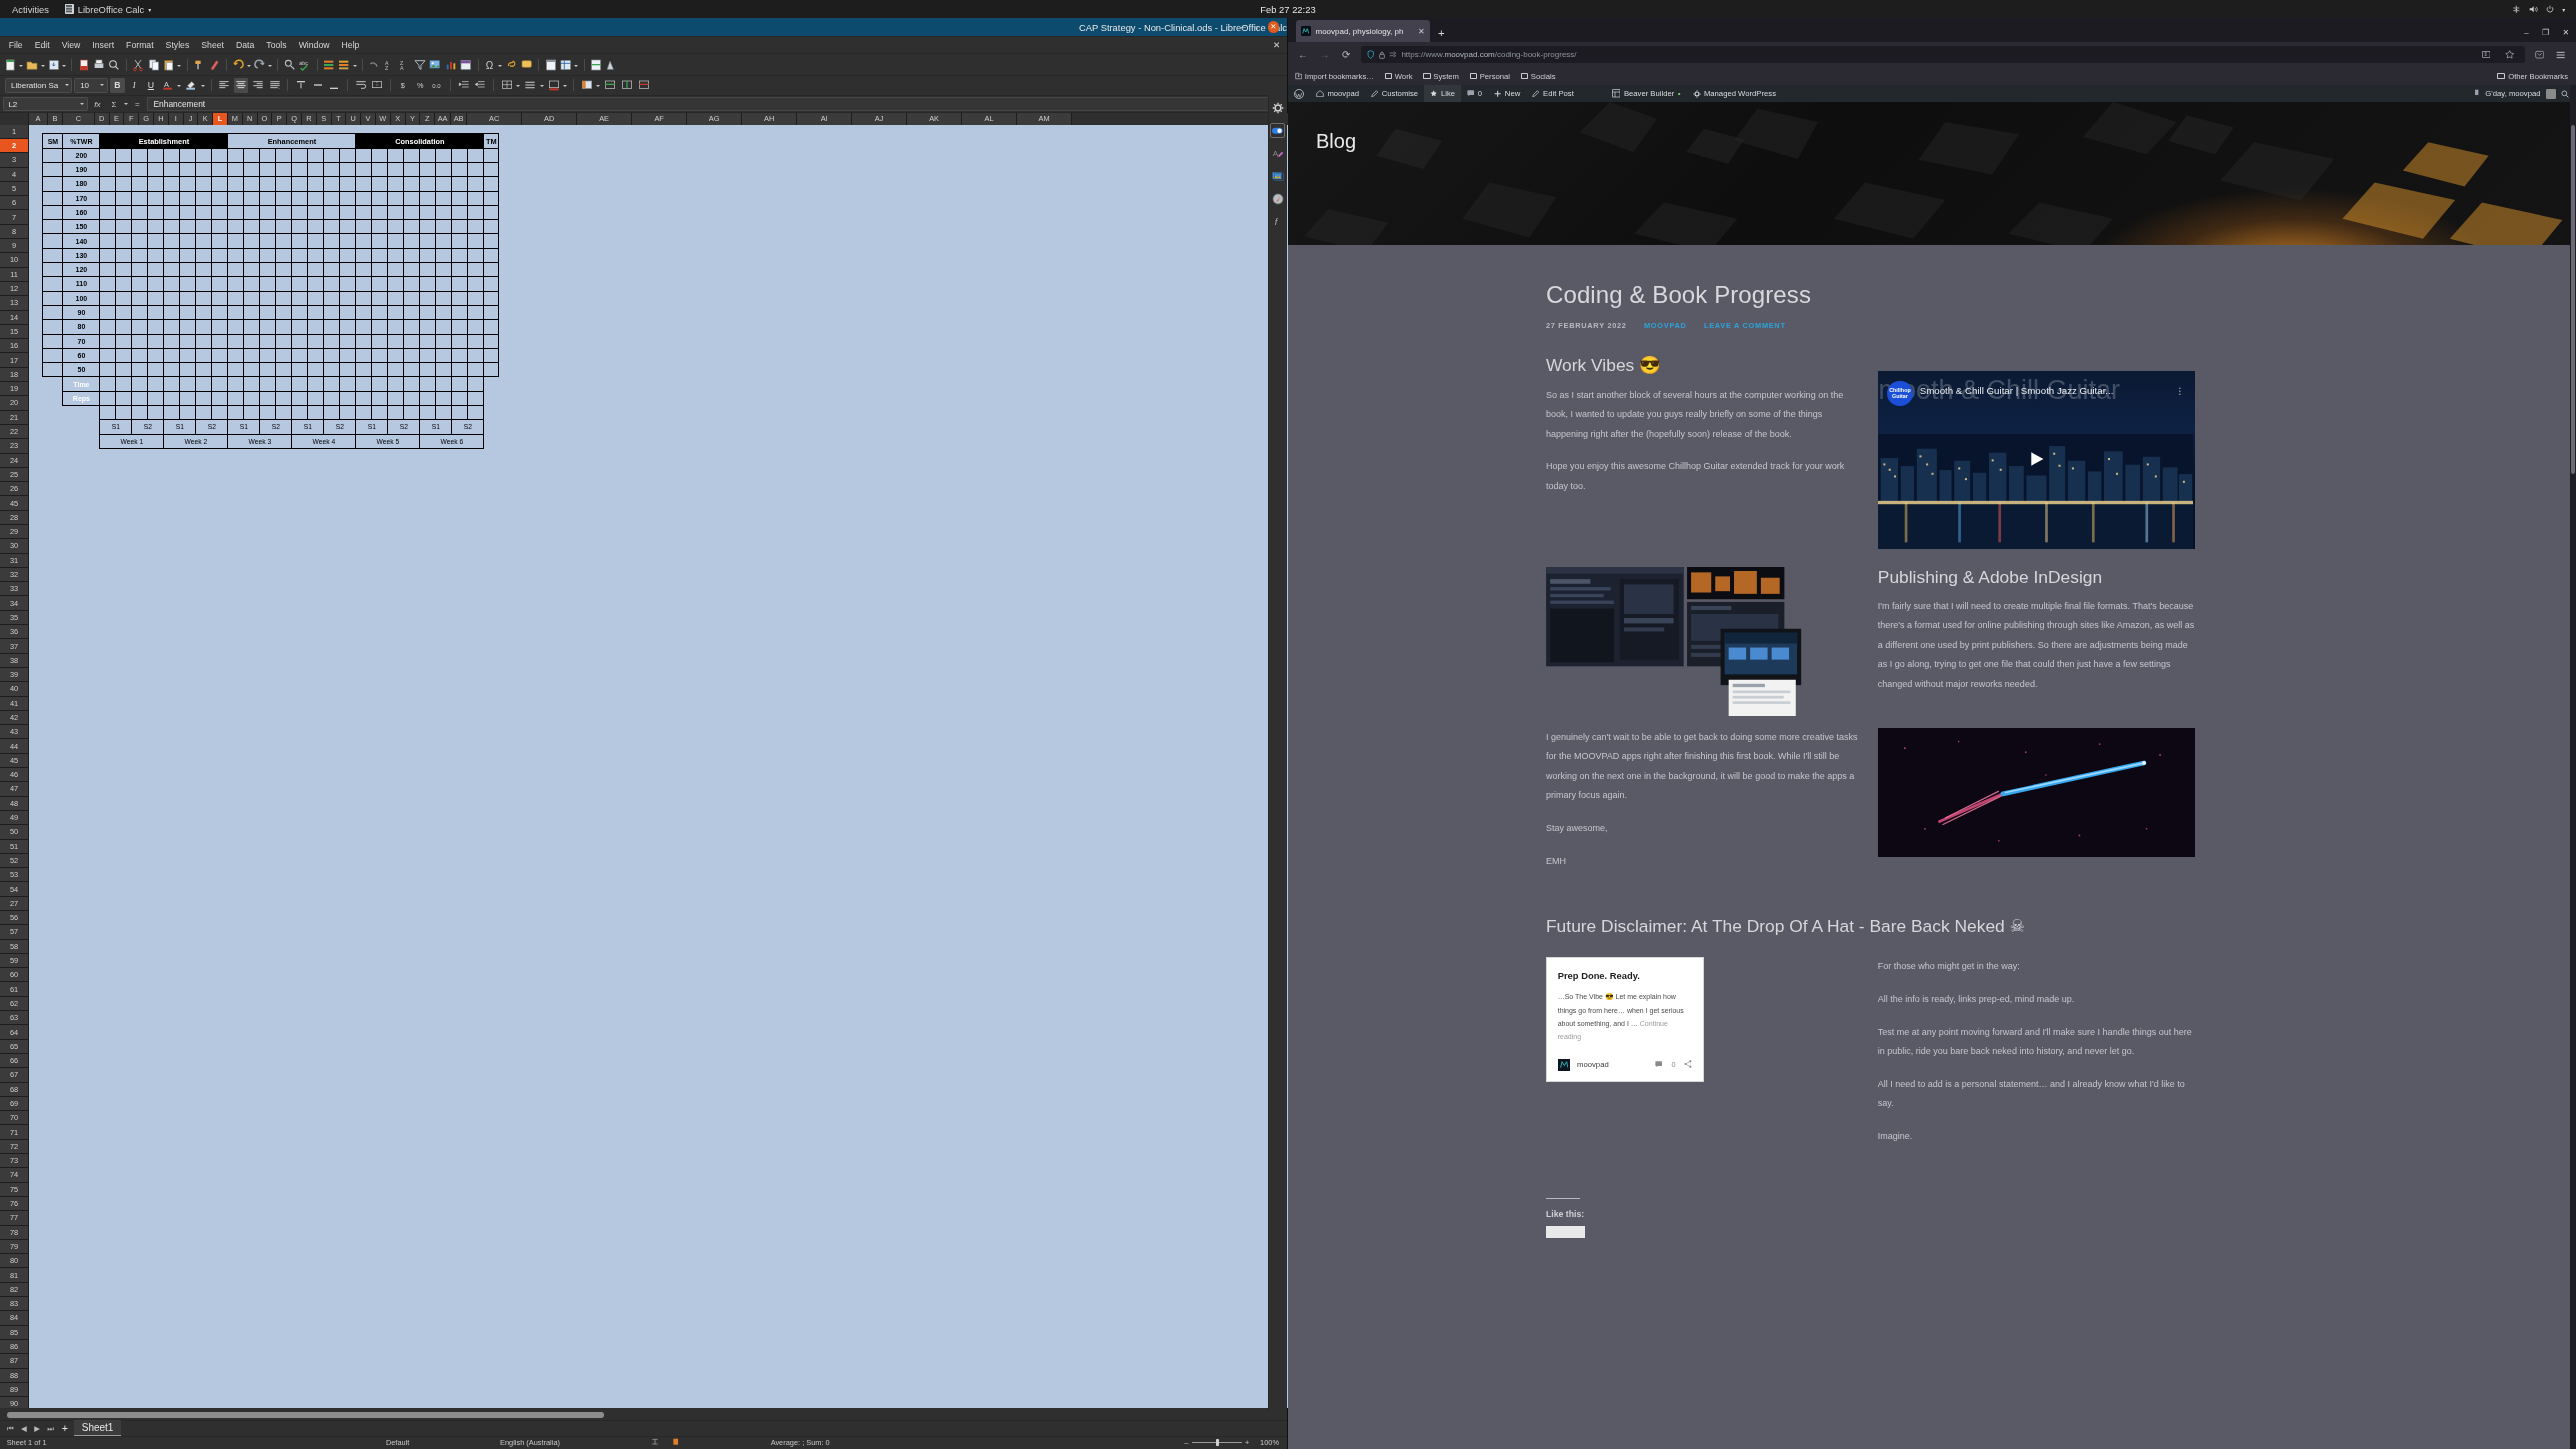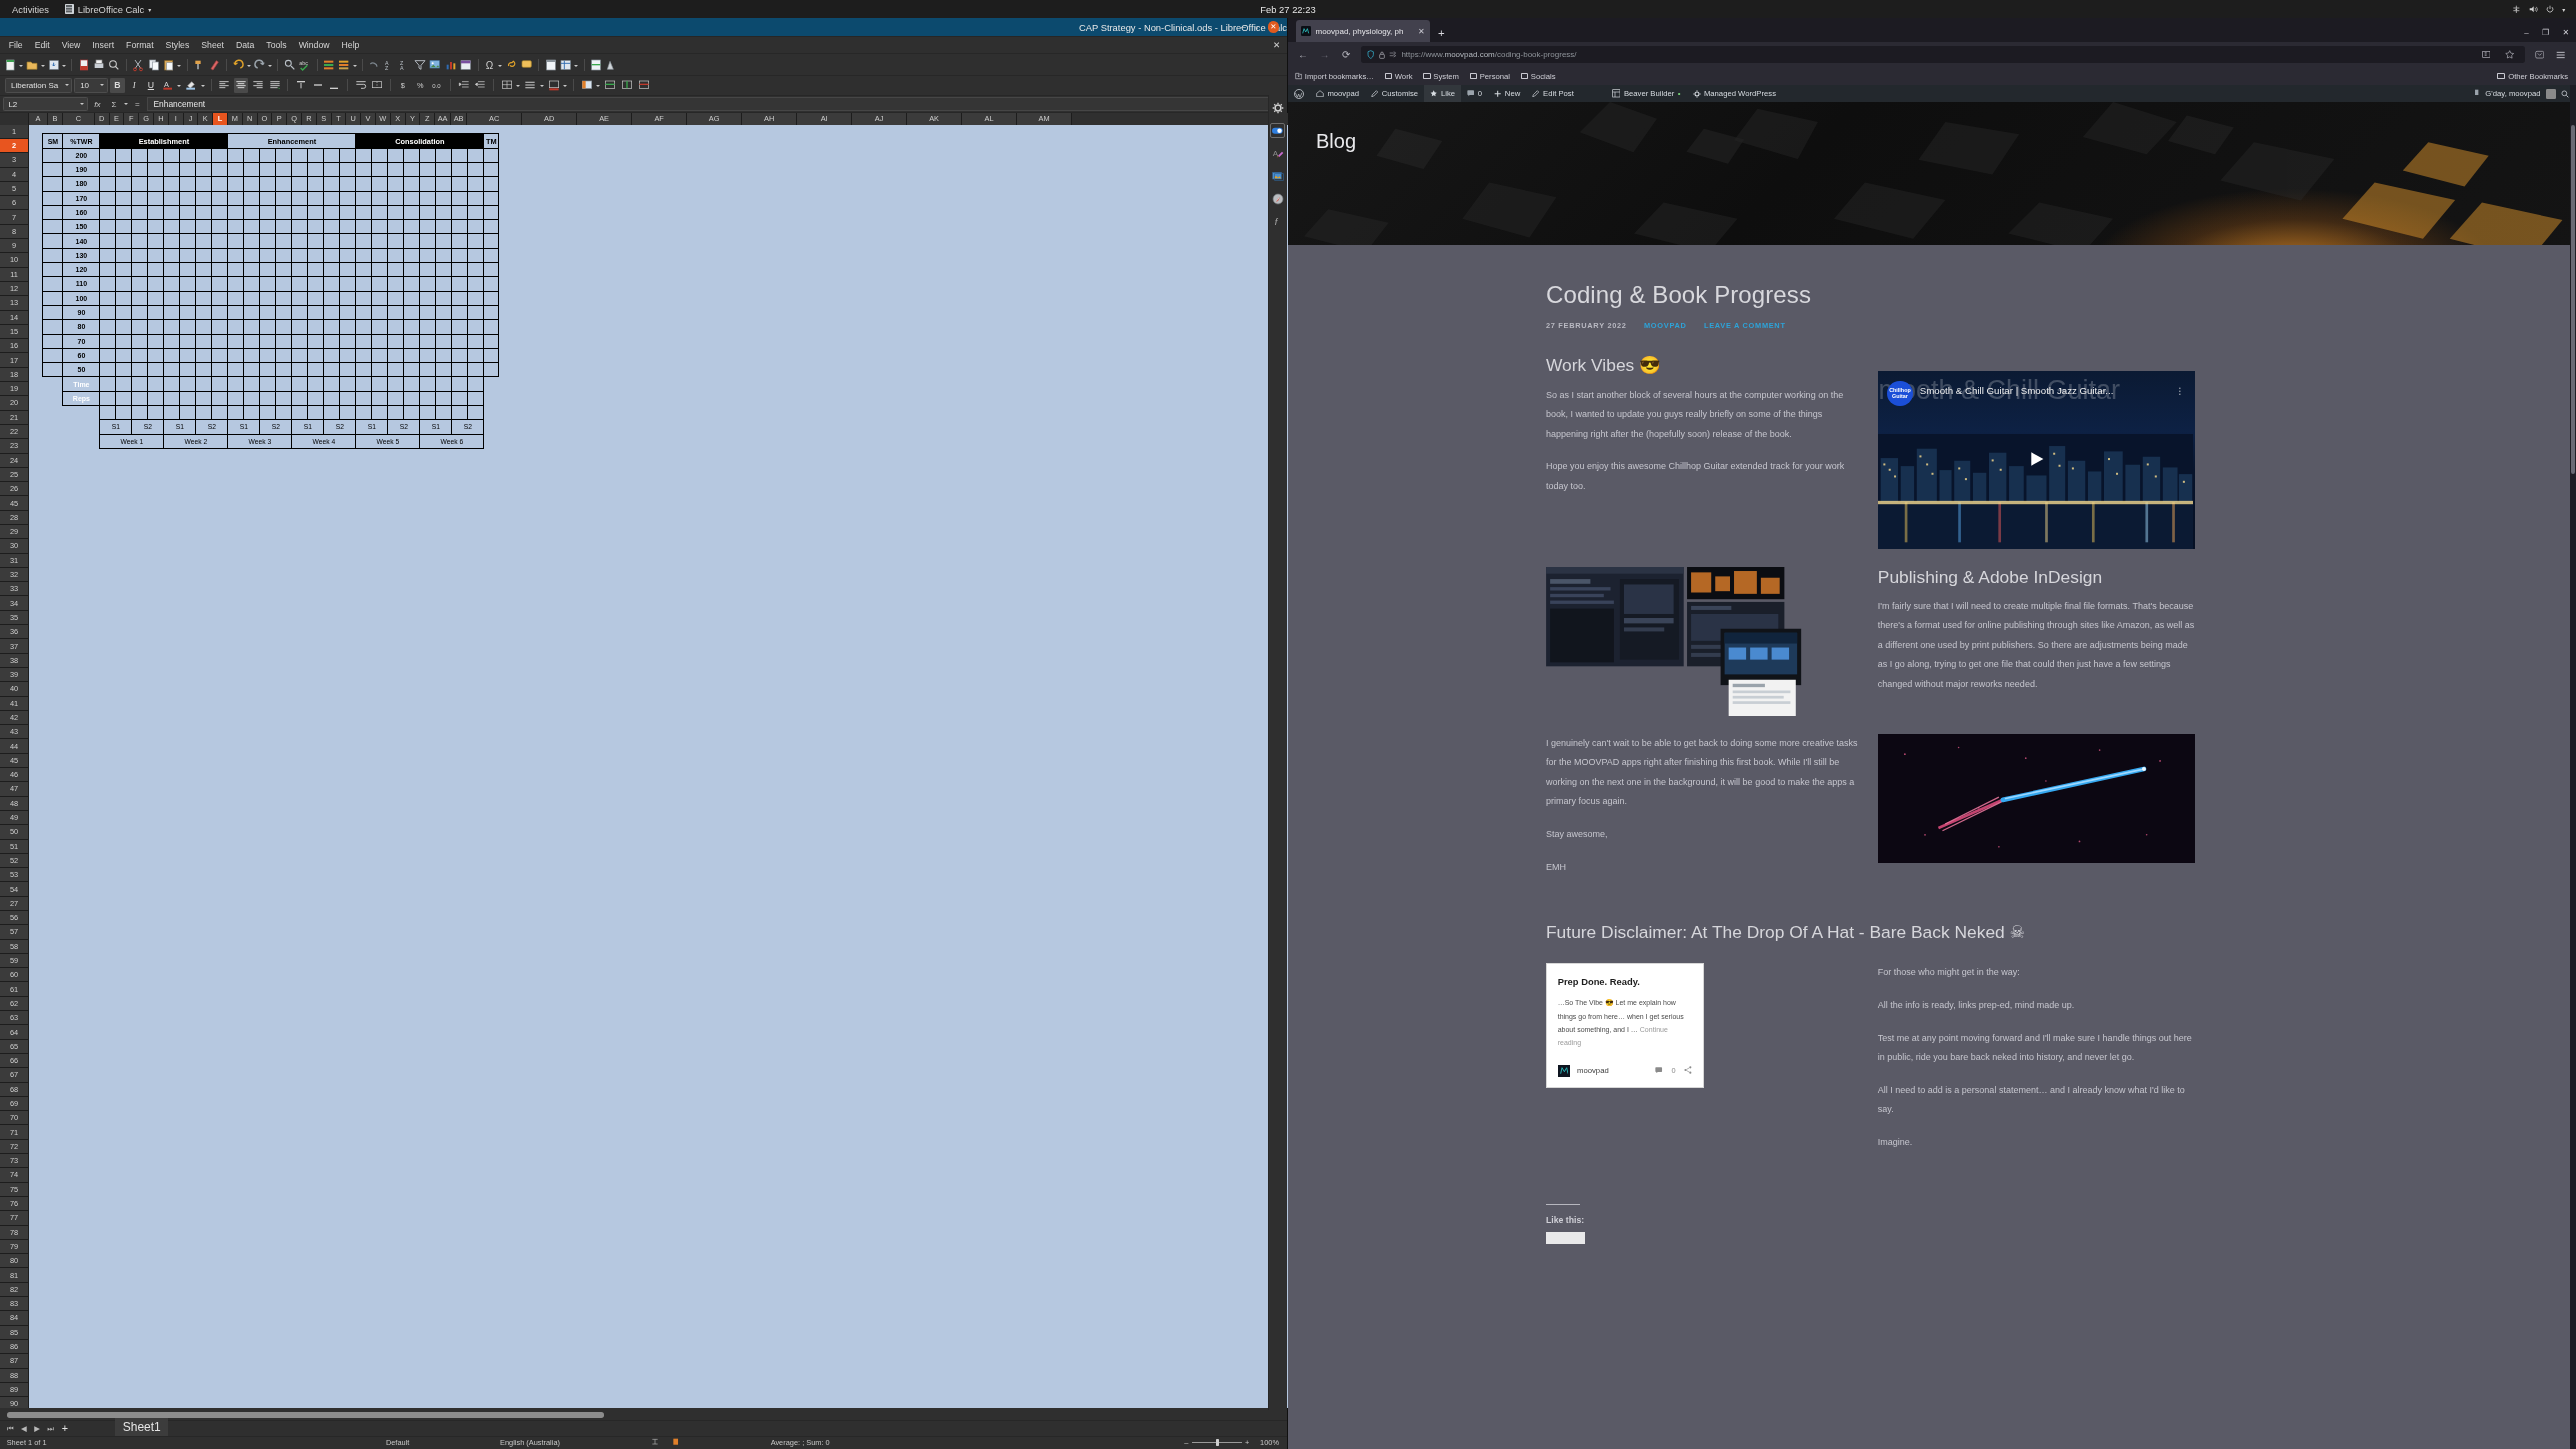--- a/index.html
+++ b/index.html
@@ -141,22 +141,22 @@
   td.week { font-weight: normal; font-size: 6.7px; }
 
   
   .lo-hscroll { position: relative; height: 9.4px; background: #2f2f2f; }
   .lo-hscroll .thumb { position: absolute; left: 6.7px; top: 2px; width: 597px; height: 6px;
                        background: #8d8d8d; border-radius: 2.7px; }
   .lo-sheetbar { height: 16px; background: #2f2f2f; display: flex; align-items: center; gap: 3.4px;
                  padding-left: 5.4px; border-top: 0.7px solid #272727; }
   .nav-btn { color: #b9b9b9; font-size: 7.4px; width: 10px; text-align: center; }
   .plus-btn { color: #e4e4e4; font-size: 10.7px; width: 12px; text-align: center; }
-  .sheet-tab { background: #3c3c3c; color: #e6e6e6; font-size: 12px; padding: 2px 7.4px;
-               border-bottom: 2px solid #9a9a9a; margin-left: 41px; }
+  .sheet-tab { background: #3c3c3c; color: #e6e6e6; font-size: 10px; padding: 2px 7.4px;
+               border-bottom: 2px solid #9a9a9a; }
   .lo-statusbar { height: 13.4px; background: #2f2f2f; display: flex; align-items: center;
                   color: #c8c8c8; font-size: 7.4px; border-top: 0.7px solid #272727; }
   .sb { padding: 0 6.7px; }
   .zoom-slider { display: flex; align-items: center; gap: 3.4px; }
   .zs-line { width: 50px; height: 1.3px; background: #9a9a9a; position: relative; }
   .zs-knob { position: absolute; left: 24px; top: -2.7px; width: 3.4px; height: 6.7px; background: #cfcfcf; border-radius: 0.7px; }
 
   
   .lo-sidebar {
     position: absolute; right: 0; top: 77px; width: 19.5px; bottom: 29.5px;
@@ -1781,21 +1781,21 @@
                   <rect x="278" y="200" width="86" height="4" fill="#c8ced4"></rect>
                 </svg>
               </div>
             </div>
             <div class="col-r">
               <div class="h2">Publishing &amp; Adobe InDesign</div>
               <div class="para">I'm fairly sure that I will need to create multiple final file formats. That's because there's a format used for online publishing through sites like Amazon, as well as a different one used by print publishers. So there are adjustments being made as I go along, trying to get one file that could then just have a few settings changed without major reworks needed.</div>
             </div>
           </div>
 
-          <div class="row2" style="margin-top:18px">
+          <div class="row2" style="margin-top:12px">
             <div class="col-l">
               <div class="para">I genuinely can't wait to be able to get back to doing some more creative tasks for the MOOVPAD apps right after finishing this first book. While I'll still be working on the next one in the background, it will be good to make the apps a primary focus again.</div>
               <div class="para">Stay awesome,</div>
               <div class="para">EMH</div>
             </div>
             <div class="col-r">
               <div class="art">
                 <svg width="317" height="129" viewBox="0 0 472 192">
                   <rect width="472" height="192" fill="#0c0712"></rect>
                   <g fill="#e85a8a" opacity="0.75">

